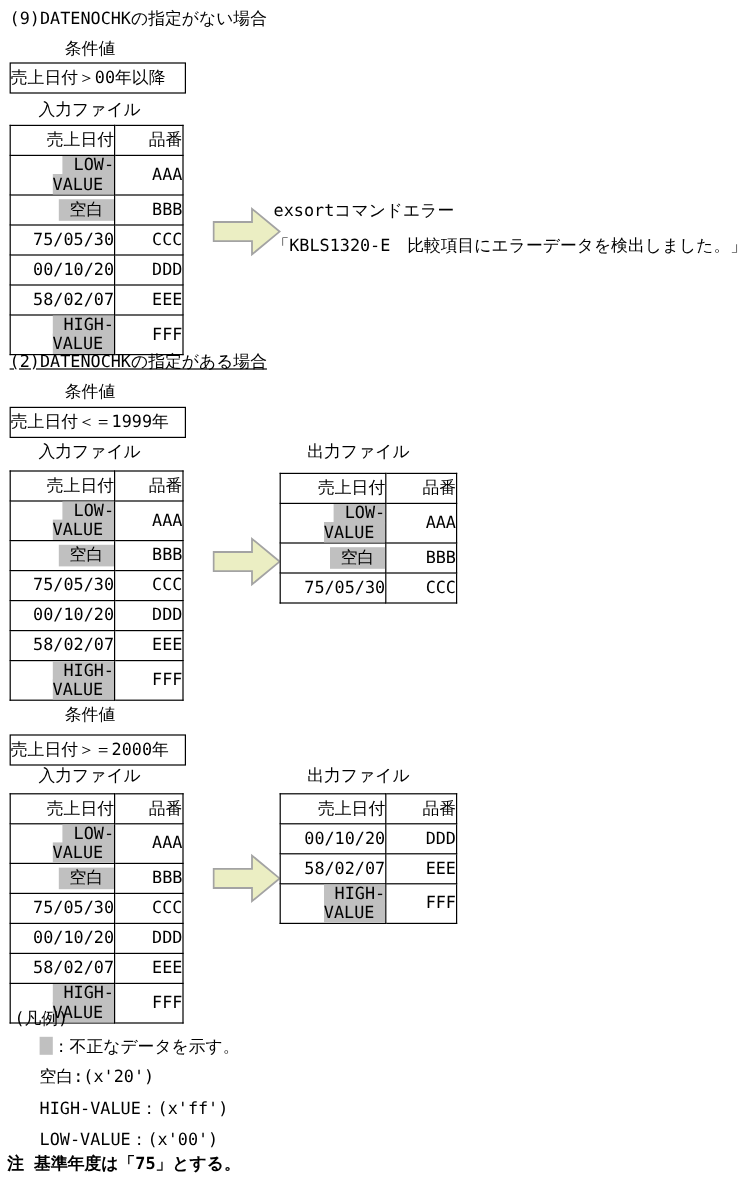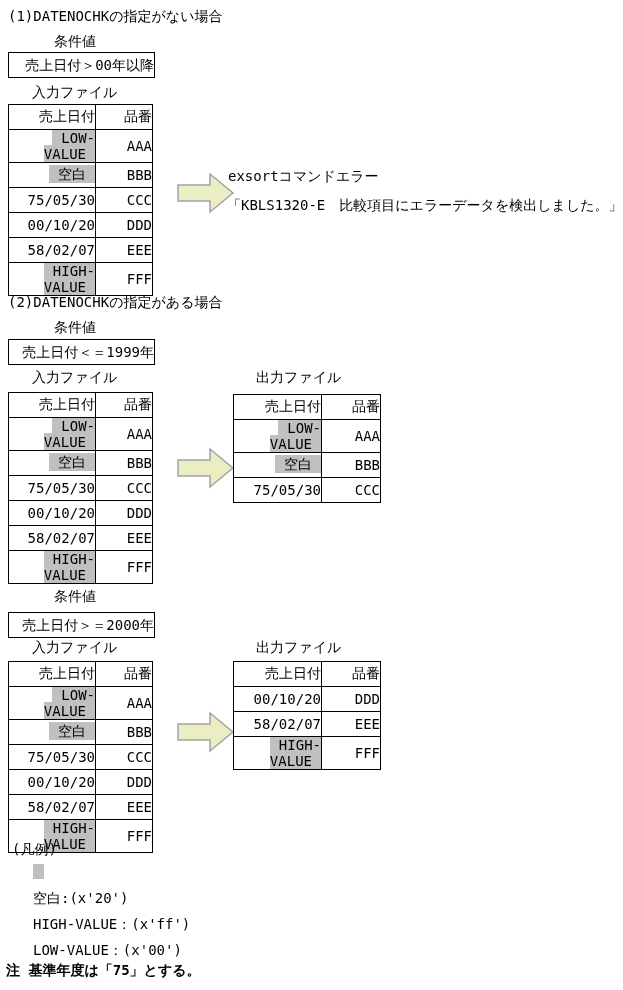--- a/index.html
+++ b/index.html
@@ -8,21 +8,21 @@
   }
   html,body{margin:0;padding:0;background:#fff;}
   .canvas{
     position:relative; width:623px; height:990px; background:var(--bg);
     font-family:"DejaVu Sans Mono","Liberation Mono",monospace;
     font-size:14px; color:var(--ink); overflow:hidden;
   }
   .abs{position:absolute; white-space:nowrap; line-height:17px;}
   .condbox{
     position:absolute; border:1px solid var(--ink); background:var(--bg);
-    text-align:right; line-height:24px; height:24px; width:145px;
+    text-align:left; line-height:24px; height:24px; width:145px;
   }
   table.dt{
     position:absolute; border-collapse:collapse; table-layout:fixed;
     background:var(--bg); font-size:14px;
   }
   .dt th,.dt td{
     border:1px solid var(--ink); height:24px; padding:0;
     text-align:right; font-weight:normal; overflow:hidden;
   }
   .hl{background:var(--hl); padding:1px 9px;}
@@ -31,21 +31,21 @@
   .swatch{
     display:inline-block; width:11px; height:15px; background:var(--hl);
     vertical-align:-2px;
   }
 </style>
 </head>
 <body>
 
 <div class="canvas">
 
-  <div class="abs" style="left:8px;top:8px;">(1)DATENOCHKの指定がない場合</div>
+  <div class="abs" style="left:8px;top:8px;">(9)DATENOCHKの指定がない場合</div>
   <div class="abs" style="left:54px;top:33px;">条件値</div>
   <div class="condbox" style="left:8px;top:52px;">売上日付＞00年以降</div>
   <div class="abs" style="left:32px;top:84px;">入力ファイル</div>
 
   <table class="dt" style="left:8px;top:104px;">
     <colgroup>
         <col style="width:87px">
         <col style="width:57px">
       </colgroup>
     <tbody>
@@ -80,21 +80,21 @@
   </tbody>
     </table>
 
   <svg class="arrow" style="left:177px;top:172px;" width="58" height="42" viewBox="0 0 58 42">
     <polygon points="1,13 33,13 33,2 56,21 33,40 33,29 1,29"></polygon>
   </svg>
 
   <div class="abs" style="left:228px;top:168px;">exsortコマンドエラー</div>
   <div class="abs" style="left:227px;top:197px;">「KBLS1320-E　比較項目にエラーデータを検出しました。」</div>
 
-  <div class="abs" style="left:8px;top:294px;">(2)DATENOCHKの指定がある場合</div>
+  <div class="abs" style="left:8px;top:294px;text-decoration:underline;">(2)DATENOCHKの指定がある場合</div>
 
   <div class="abs" style="left:54px;top:319px;">条件値</div>
   <div class="condbox" style="left:8px;top:339px;">売上日付＜＝1999年</div>
   <div class="abs" style="left:32px;top:369px;">入力ファイル</div>
   <div class="abs" style="left:256px;top:369px;">出力ファイル</div>
 
   <table class="dt" style="left:8px;top:392px;">
     <colgroup>
         <col style="width:87px">
         <col style="width:57px">
@@ -226,20 +226,20 @@
         </tr>
     <tr>
           <td><span class="hl">HIGH-VALUE</span></td>
           <td>FFF</td>
         </tr>
   </tbody>
     </table>
 
   <div class="abs" style="left:12px;top:841px;">(凡例)</div>
   <div class="abs" style="left:33px;top:864px;">
-    <span class="swatch"></span>
+    <span class="swatch"></span><span>：不正なデータを示す。</span>
   </div>
   <div class="abs" style="left:33px;top:890px;">空白:(x'20')</div>
   <div class="abs" style="left:33px;top:916px;">HIGH-VALUE：(x'ff')</div>
   <div class="abs" style="left:33px;top:942px;">LOW-VALUE：(x'00')</div>
   <div class="abs" style="left:6px;top:962px;font-weight:bold;">注 基準年度は「75」とする。</div>
 
 </div>
 
 </body></html>

